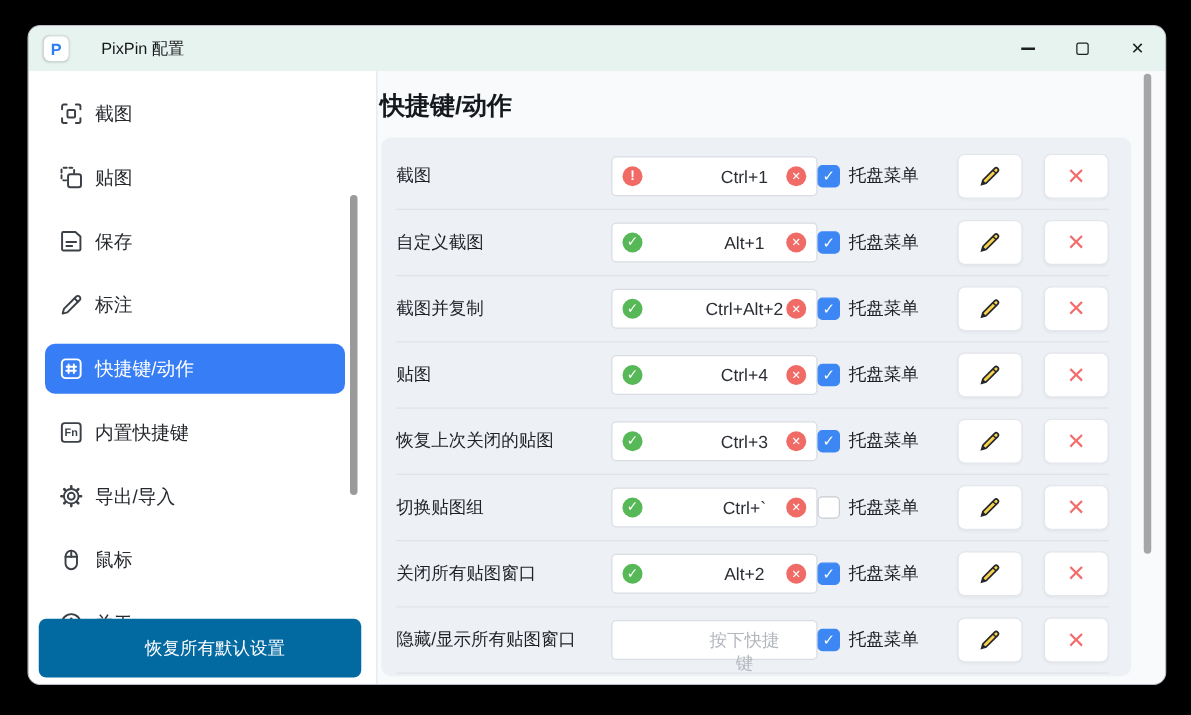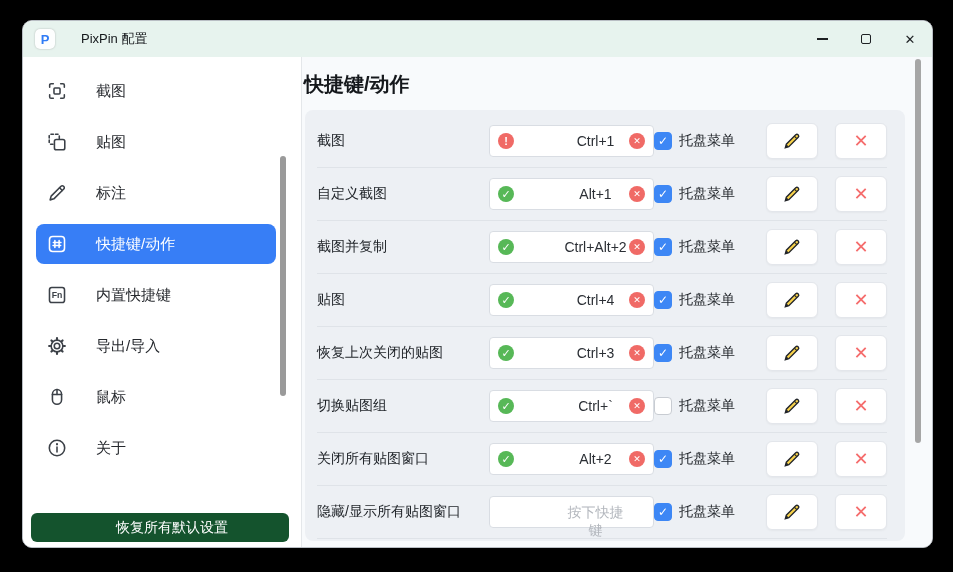--- a/index.html
+++ b/index.html
@@ -24,28 +24,28 @@
   .glyph-max { width:10px; height:10px; border:1.4px solid #1d2023; border-radius:2px; }
 
   
   .wbody { display:flex; height:492px; position:relative; }
 
   
   .sidebar { width:278px; background:#fff; position:relative; padding-top:14px; }
   .side-item { height:40px; margin:0 25px 11px 13px; border-radius:8px;
                display:flex; align-items:center; padding-left:10px;
                color:#26292e; font-size:15px; }
-  .side-item .sicon { width:22px; height:22px; margin-right:28px; display:flex;
+  .side-item .sicon { width:22px; height:22px; margin-right:8px; display:flex;
                       align-items:center; justify-content:center; color:#3b4047; }
   .side-item svg { width:22px; height:22px; stroke:currentColor; fill:none;
                    stroke-width:1.7; stroke-linecap:round; stroke-linejoin:round; }
   .side-item.active { background:#377ef6; color:#fff; }
   .side-item.active .sicon { color:#fff; }
-  .restore-btn { position:absolute; left:8px; right:12px; bottom:7px; height:29px;
-                 background:#14532d; color:#fff; font-size:14px; border:none;
+  .restore-btn { position:absolute; left:8px; right:12px; bottom:7px; height:47px;
+                 background:#0369a1; color:#fff; font-size:14px; border:none;
                  border-radius:6px; display:flex; align-items:center; justify-content:center;padding-left:24px; }
   .side-scroll { position:absolute; right:15px; top:99px; width:6px; height:240px;
                  background:#9a9a9a; border-radius:3px; }
 
   
   .main { flex:1; background:#f8fafc; border-left:1px solid #e4e7ea; position:relative; }
   .main h1 { font-size:20px; font-weight:600; color:#15181c; margin:14px 0 0 2px; }
   .card { margin:12px 27px 0 3px; height:431px; background:#edf0f4; border-radius:8px;
           padding-top:5px; overflow:hidden; }
   .hk-row { height:53px; display:flex; align-items:center; margin:0 18px 0 12px;
@@ -117,20 +117,30 @@
       <div class="side-item">
         <span class="sicon">
           <svg viewBox="0 0 24 24">
               <rect x="3.5" y="3.5" width="11" height="11" rx="2" stroke-dasharray="2.6 2.3"></rect>
               <rect x="9.2" y="9.2" width="11.3" height="11.3" rx="2" fill="#fff"></rect>
             </svg>
         </span>
         <span class="slabel">贴图</span>
       </div>
 
+      <div class="side-item">
+        <span class="sicon">
+          <svg viewBox="0 0 24 24">
+              <path d="M5 4h10.6L20 7.9V19a1 1 0 0 1-1 1H5a1 1 0 0 1-1-1V5a1 1 0 0 1 1-1z"></path>
+              <path d="M7.8 12.6h8.4"></path>
+              <path d="M7.8 16.2h5"></path>
+            </svg>
+        </span>
+        <span class="slabel">保存</span>
+      </div>
 
       <div class="side-item">
         <span class="sicon">
           <svg viewBox="0 0 24 24">
               <path d="M4.5 19.5l1.1-4.1L16.4 4.6a1.9 1.9 0 0 1 2.7 0l.3.3a1.9 1.9 0 0 1 0 2.7L8.6 18.4 4.5 19.5z"></path>
               <path d="M14.8 6.2l3 3"></path>
             </svg>
         </span>
         <span class="slabel">标注</span>
       </div>

